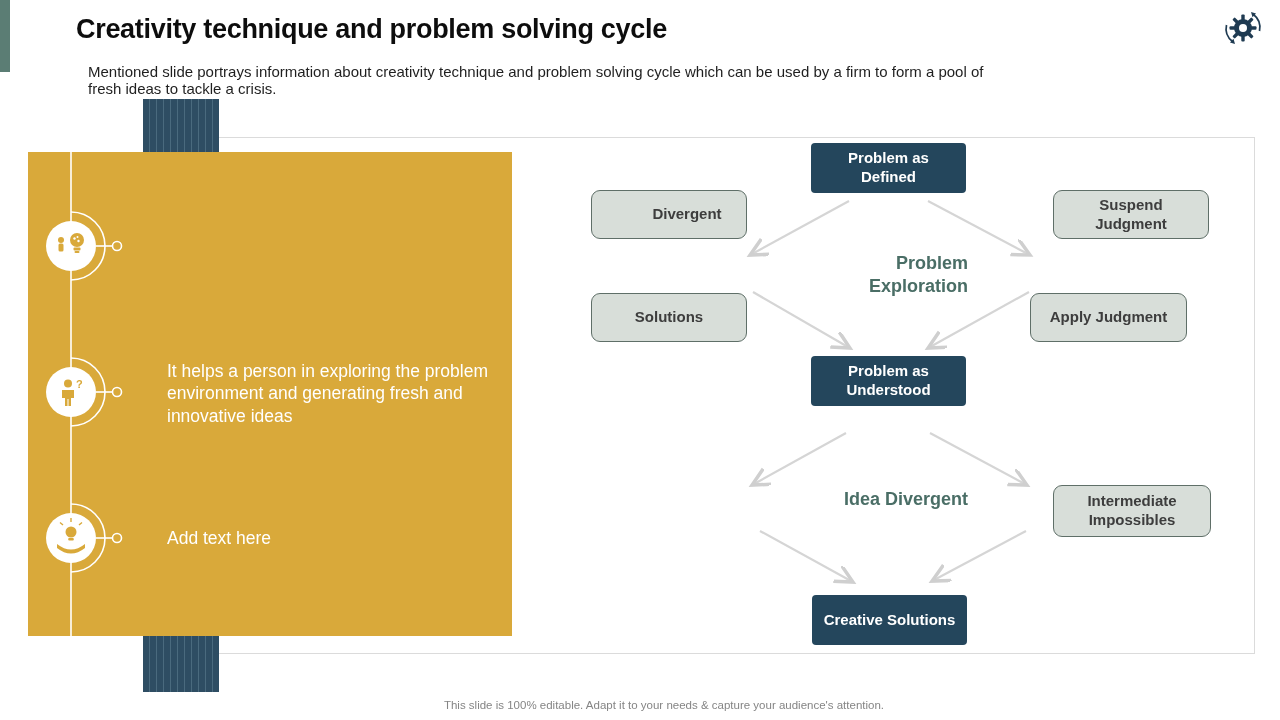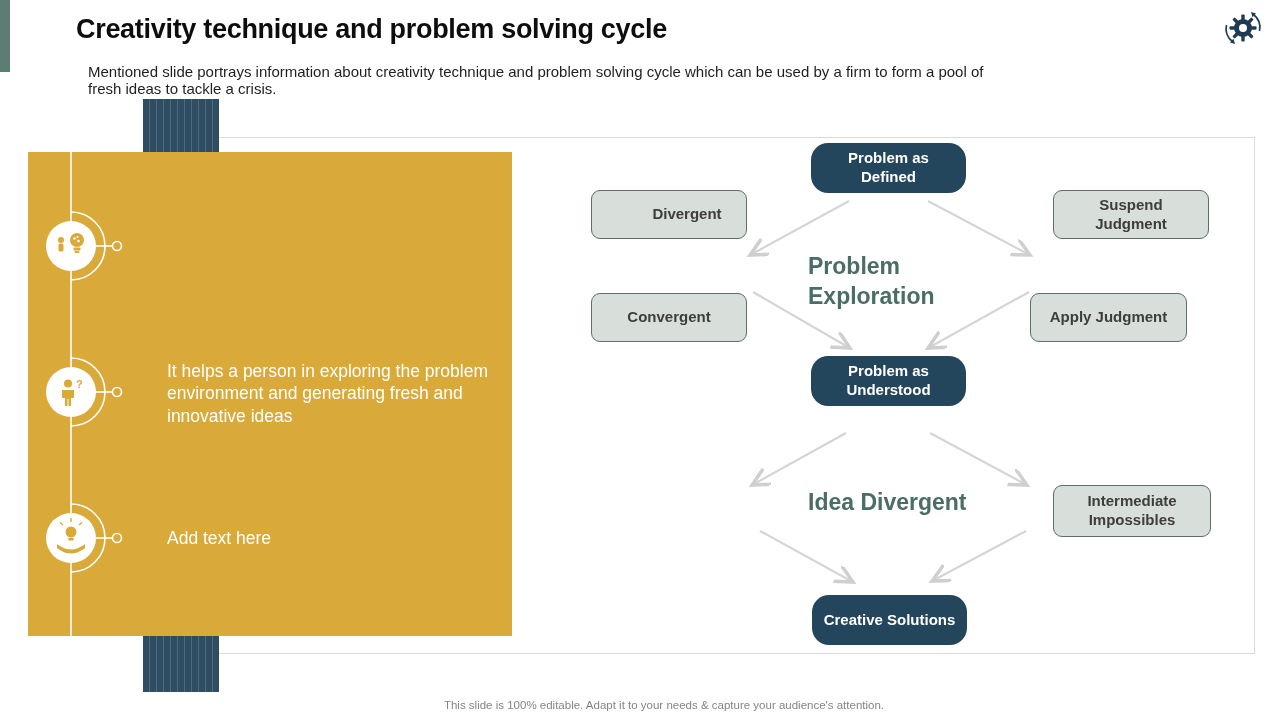--- a/index.html
+++ b/index.html
@@ -35,23 +35,23 @@
   .bullet-text {
     color:#ffffff; font-size:17.5px; line-height:1.28; width:360px; left:139px;
   }
   .bt-0 { top:73px; }
   .bt-1 { top:208px; }
   .bt-2 { top:375px; }
 
   
   .node { display:flex; align-items:center; justify-content:center; text-align:center;
           font-weight:bold; font-size:15px; line-height:1.25; padding:2px 10px; }
-  .node.dark  { background:#24465C; color:#ffffff; border-radius:17px; }
+  .node.dark  { background:#24465C; color:#ffffff; border-radius:4px; }
   .node.light { background:#D8DED9; color:#3d3d3d; border:1px solid #5F6F68; border-radius:9px; }
-  .stage-label { text-align:left; font-weight:bold; font-size:23px; color:#4A6E66; line-height:1.3; }
+  .stage-label { text-align:right; font-weight:bold; font-size:18px; color:#4A6E66; line-height:1.3; }
 
   .arrow-layer { left:0; top:0; width:1280px; height:720px; pointer-events:none; }
 
   
   .footer { left:0; top:699px; width:1280px; text-align:center; font-size:11.5px; color:#858585;padding-left:48px; }
 </style>
 </head>
 <body>
 
 <div class="abs left-bar"></div>
@@ -156,20 +156,20 @@
     <line x1="930" y1="433" x2="1025" y2="484"></line>
     <line x1="760" y1="531" x2="851" y2="581"></line>
     <line x1="1026" y1="531" x2="934" y2="580"></line>
   </g>
 </svg>
 
 <div class="abs node dark" style="left:811px;  top:143px; width:155px; height:50px;">Problem as Defined</div>
 <div class="abs node light" style="left:591px;  top:190px; width:156px; height:49px;padding-left:46px;">Divergent</div>
 <div class="abs node light" style="left:1053px; top:190px; width:156px; height:49px;">Suspend Judgment</div>
 <div class="abs stage-label" style="left:808px; top:252px; width:160px;">Problem Exploration</div>
-<div class="abs node light" style="left:591px;  top:293px; width:156px; height:49px;">Convergent</div>
+<div class="abs node light" style="left:591px;  top:293px; width:156px; height:49px;">Solutions</div>
 <div class="abs node light" style="left:1030px; top:293px; width:157px; height:49px;">Apply Judgment</div>
 <div class="abs node dark" style="left:811px;  top:356px; width:155px; height:50px;">Problem as Understood</div>
 <div class="abs stage-label" style="left:808px; top:488px; width:160px;">Idea Divergent</div>
 <div class="abs node light" style="left:1037px; top:485px; width:158px; height:52px;margin-left:16px;">Intermediate Impossibles</div>
 <div class="abs node dark" style="left:812px;  top:595px; width:155px; height:50px;">Creative Solutions</div>
 
 <p class="abs footer">This slide is 100% editable. Adapt it to your needs &amp; capture your audience's attention.</p>
 
 </body></html>

